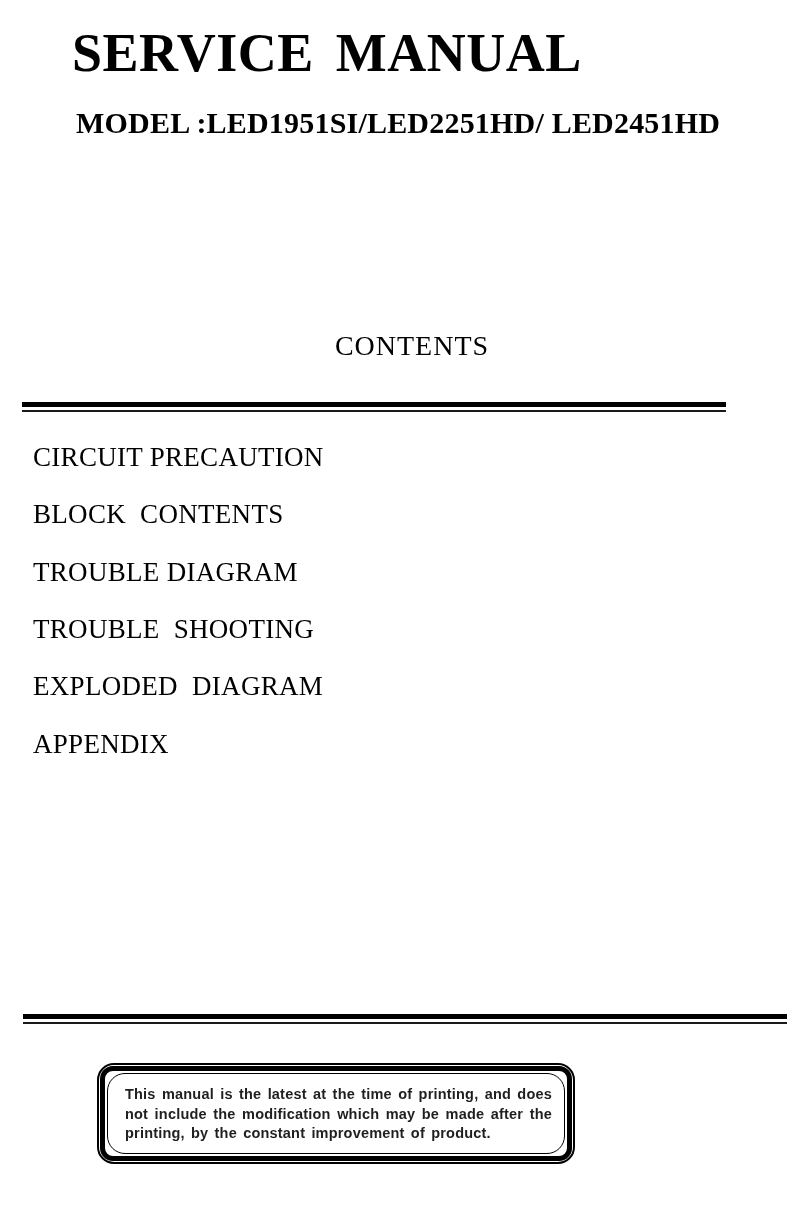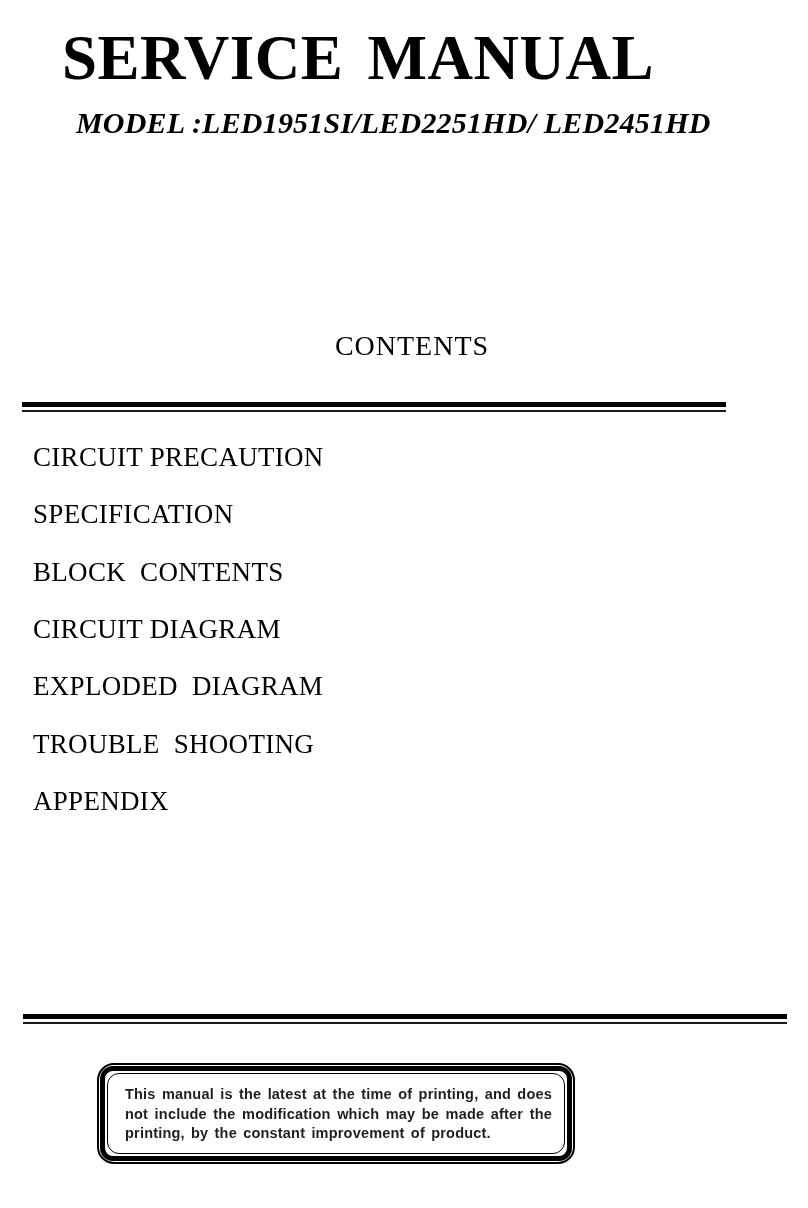--- a/index.html
+++ b/index.html
@@ -10,37 +10,36 @@
     margin: 0 auto;
     background: #ffffff;
     font-family: "Liberation Serif", serif;
     color: #000000;
     overflow: hidden;
   }
 
   .title {
     position: absolute;
     top: 22px;
-    left: 62px;
-    font-size: 63px;
+    left: 72px;
+    font-size: 54px;
     font-weight: bold;
     letter-spacing: 0.5px;
     word-spacing: 8px;
     white-space: pre;
   }
 
   .model-line {
     position: absolute;
     top: 106px;
     left: 76px;
     font-size: 30px;
     font-weight: bold;
     letter-spacing: 0.2px;
     white-space: pre;
-    font-style: italic;
   }
 
   .contents-heading {
     position: absolute;
     top: 330px;
     left: 14px;
     width: 796px;
     text-align: center;
     font-size: 28px;
     letter-spacing: 1px;
@@ -85,21 +84,21 @@
     height: 100%;
     border: 5px solid #000000;
     border-radius: 13px;
     padding: 2px;
   }
   .note-box-inner {
     box-sizing: border-box;
     width: 100%;
     height: 100%;
     border: 1px solid #000000;
-    border-radius: 12px;
+    border-radius: 18px;
     padding: 11px 12px 8px 17px;
   }
   .note-text {
     font-family: "Liberation Sans", sans-serif;
     font-size: 14.5px;
     font-weight: bold;
     line-height: 19.5px;
     letter-spacing: 0.2px;
     word-spacing: 2px;
     color: #1f1f1f;
@@ -117,25 +116,24 @@
 
   <div class="contents-heading">CONTENTS</div>
 
   <div class="double-rule rule-top">
     <div class="bar-thick"></div>
     <div class="bar-thin"></div>
   </div>
 
   <div class="toc">
     <div class="toc-item">CIRCUIT PRECAUTION</div>
-    <div class="toc-item">SPECIFICATION</div>
     <div class="toc-item">BLOCK  CONTENTS</div>
-    <div class="toc-item">CIRCUIT DIAGRAM</div>
+    <div class="toc-item">TROUBLE DIAGRAM</div>
+    <div class="toc-item">TROUBLE  SHOOTING</div>
     <div class="toc-item">EXPLODED  DIAGRAM</div>
-    <div class="toc-item">TROUBLE  SHOOTING</div>
     <div class="toc-item">APPENDIX</div>
   </div>
 
   <div class="double-rule rule-bottom">
     <div class="bar-thick"></div>
     <div class="bar-thin"></div>
   </div>
 
   <div class="note-box-outer">
     <div class="note-box-mid">

